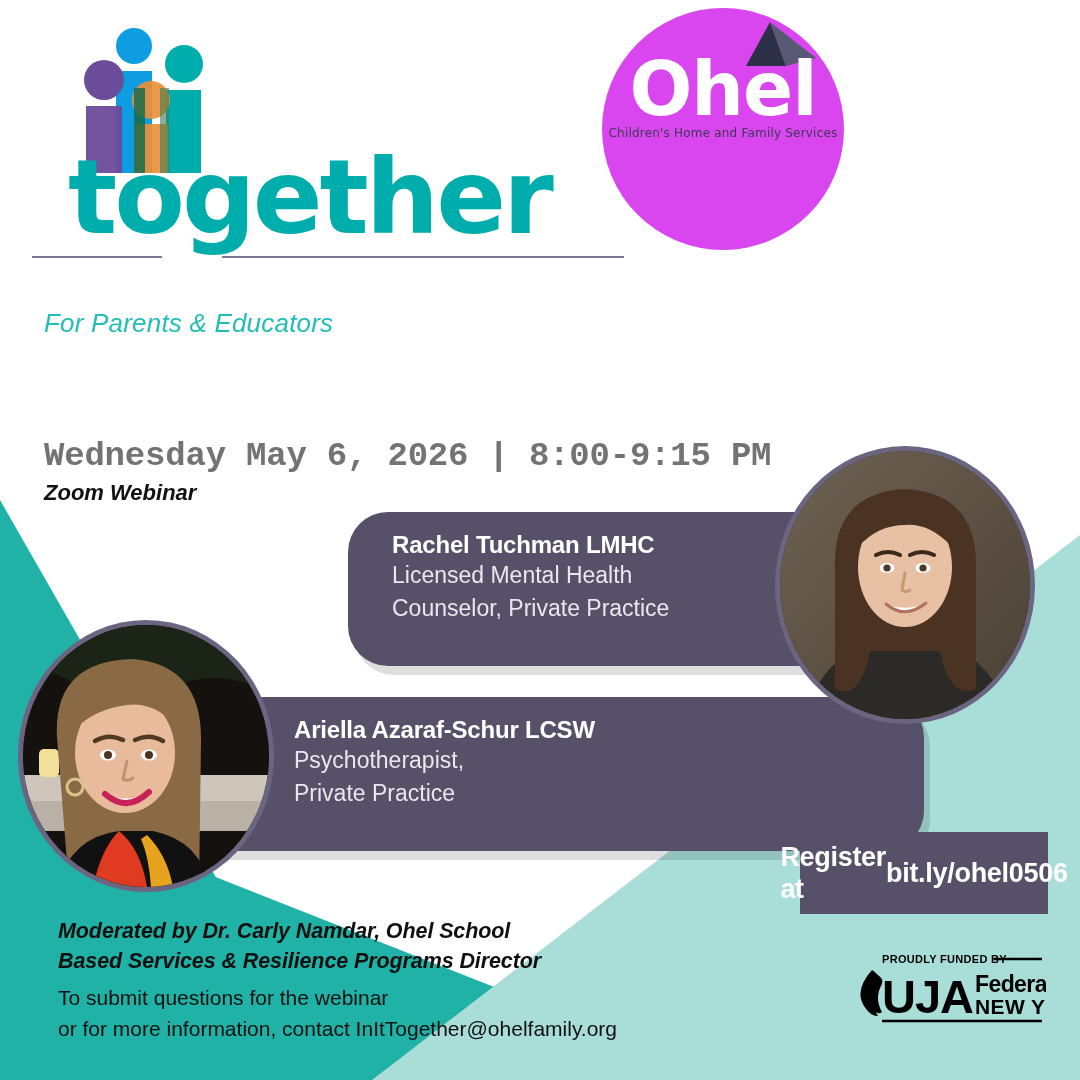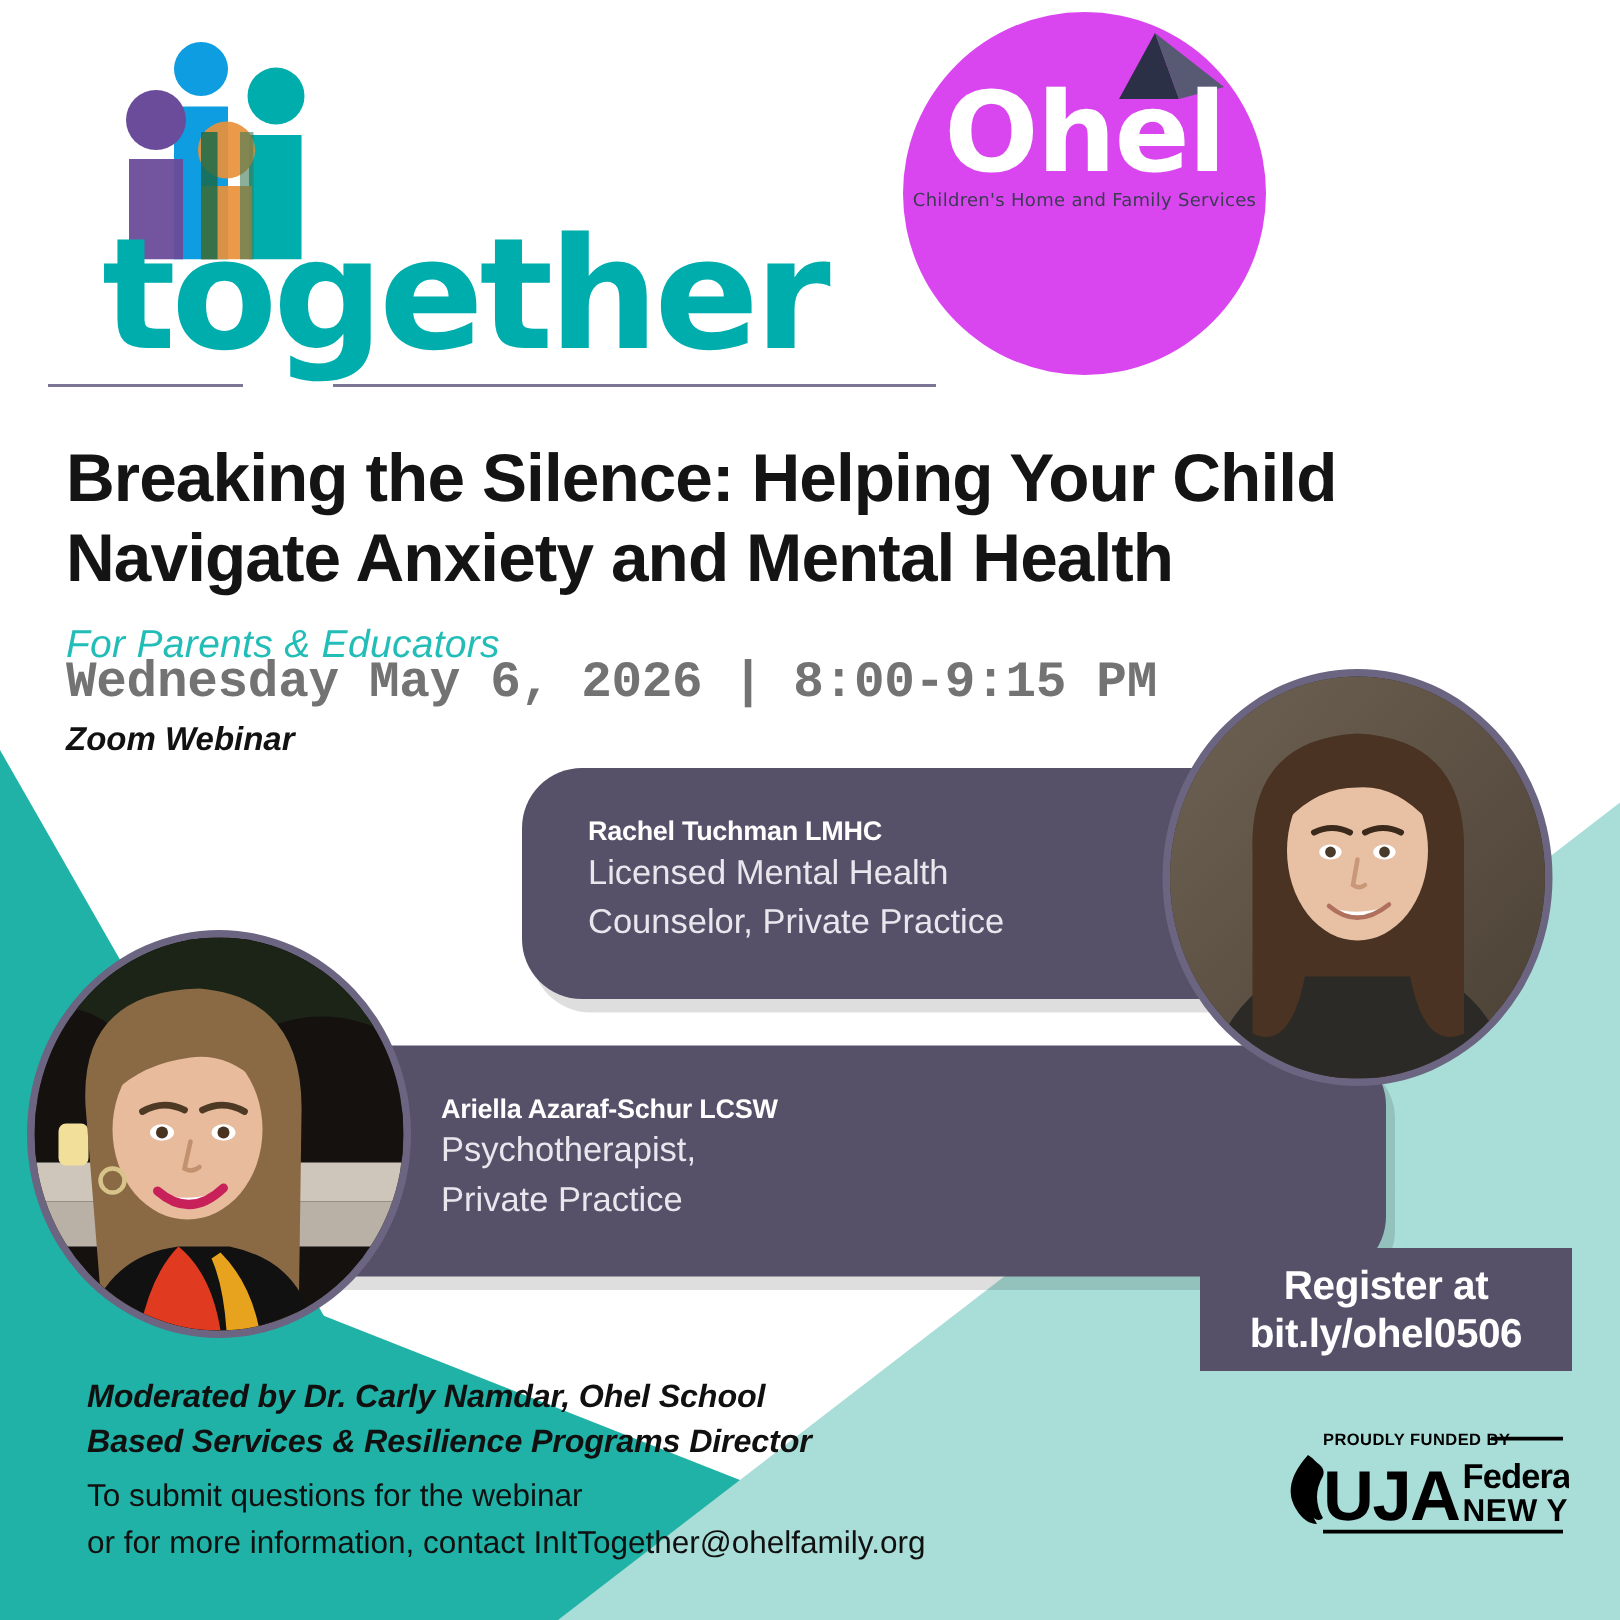--- a/index.html
+++ b/index.html
@@ -84,21 +84,21 @@
   }
   .datetime .dt2{
     margin-top:5px;font-size:22px;font-weight:bold;font-style:italic;color:#111111;
   }
 
   
   .pill{
     position:absolute;background:#565169;color:#ffffff;z-index:6;
     box-shadow:6px 9px 0 rgba(0,0,0,.13);
   }
-  .pill .nm{font-size:18px;font-weight:bold;letter-spacing:-0.2px;margin-top:13px;}
+  .pill .nm{font-size:24px;font-weight:bold;letter-spacing:-0.2px;}
   .pill .rl{font-size:23px;line-height:33px;color:#E9E7EE;font-weight:normal;}
 
   #pill-1{
     left:348px;top:512px;width:440px;height:135px;
     border-radius:40px 40px 40px 40px;
     padding:19px 26px 0 44px;
   }
   #pill-2{
     left:136px;top:697px;width:604px;height:135px;
     border-radius:40px 40px 40px 40px;
@@ -123,21 +123,21 @@
   }
   .contact{
     position:absolute;left:58px;top:982px;z-index:7;
     font-size:21px;line-height:31px;color:#101010;
   }
 
   
   .register{
     position:absolute;left:800px;top:832px;width:248px;height:82px;
     background:#565169;color:#ffffff;z-index:7;
-    display:flex;flex-direction:column;align-items:center;justify-content:center;
+    display:flex;flex-direction:row;align-items:center;justify-content:center;
     font-weight:bold;
   }
   .register .r1{font-size:27px;line-height:32px;letter-spacing:-0.3px;}
   .register .r2{font-size:27px;line-height:32px;letter-spacing:-0.3px;}
 
   
   .uja{position:absolute;left:856px;top:950px;width:190px;height:76px;z-index:7;}
   .uja svg{display:block;width:190px;height:76px;}
 </style>
 </head>
@@ -189,24 +189,20 @@
   <div class="ohel">
     <svg class="ohel-tent" viewBox="0 0 74 44" xmlns="http://www.w3.org/2000/svg">
       <polygon points="28,0 44,44 4,44" fill="#2C3047"></polygon>
       <polygon points="28,0 74,36 44,44" fill="#575A72"></polygon>
     </svg>
     <div class="ohel-word">Ohel</div>
     <div class="ohel-tag">Children's Home and Family Services</div>
   </div>
 
   <div class="headline">
-    <h1>
-      <span>Breaking the Silence: Helping Your Child</span><br>
-      <span>Navigate Anxiety and Mental Health</span>
-    </h1>
     <div class="subtitle">For Parents &amp; Educators</div>
   </div>
 
   <div class="datetime">
     <div class="dt1">Wednesday May 6, 2026  |  8:00-9:15 PM</div>
     <div class="dt2">Zoom Webinar</div>
   </div>
 
   <div class="pill" id="pill-1">
     <div class="nm">Rachel Tuchman LMHC</div>

